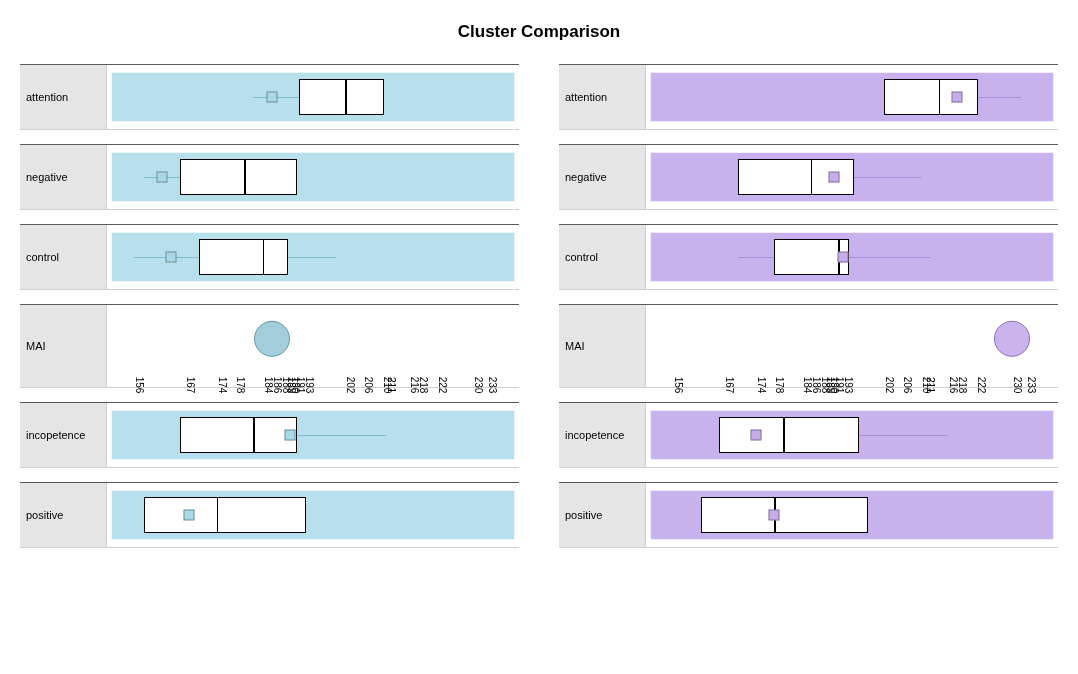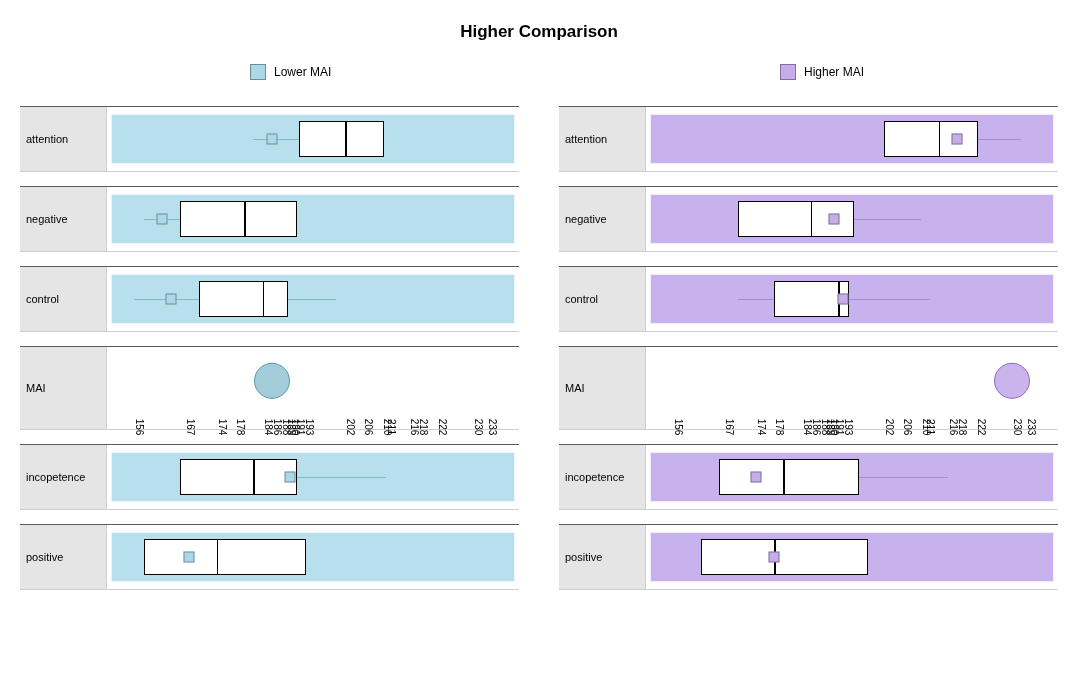--- a/index.html
+++ b/index.html
@@ -127,32 +127,22 @@
     transform-origin: center bottom;
     white-space: nowrap;
   }
   .row-mai { height: 82px; }
   .row-mai .row-plot { background: #fff; }
 </style>
 </head>
 <body>
 
 <div class="page">
-  <div class="title">Higher Comparison</div>
+  <div class="title">Cluster Comparison</div>
 
-  <div class="legend-row">
-    <div class="legend" style="left:250px">
-      <span class="swatch" style="background: rgb(169, 216, 230);"></span>
-      <span>Lower MAI</span>
-    </div>
-    <div class="legend" style="left:780px">
-      <span class="swatch" style="background: rgb(198, 172, 232);"></span>
-      <span>Higher MAI</span>
-    </div>
-  </div>
 
   <div class="grid">
     <div class="col" id="col-lower">
         <div class="row">
           <div class="row-label">attention</div>
           <div class="row-plot">
             <div class="band" style="background: rgb(183, 224, 236); border-color: rgb(233, 246, 250);"></div>
             <div class="whisker-line" style="left: 35.5556%; width: 31.1111%; background: rgb(127, 185, 204);"></div>
             <div class="box" style="left: 46.6667%; width: 20%;"></div>
             <div class="median" style="left: 57.7778%;"></div>

